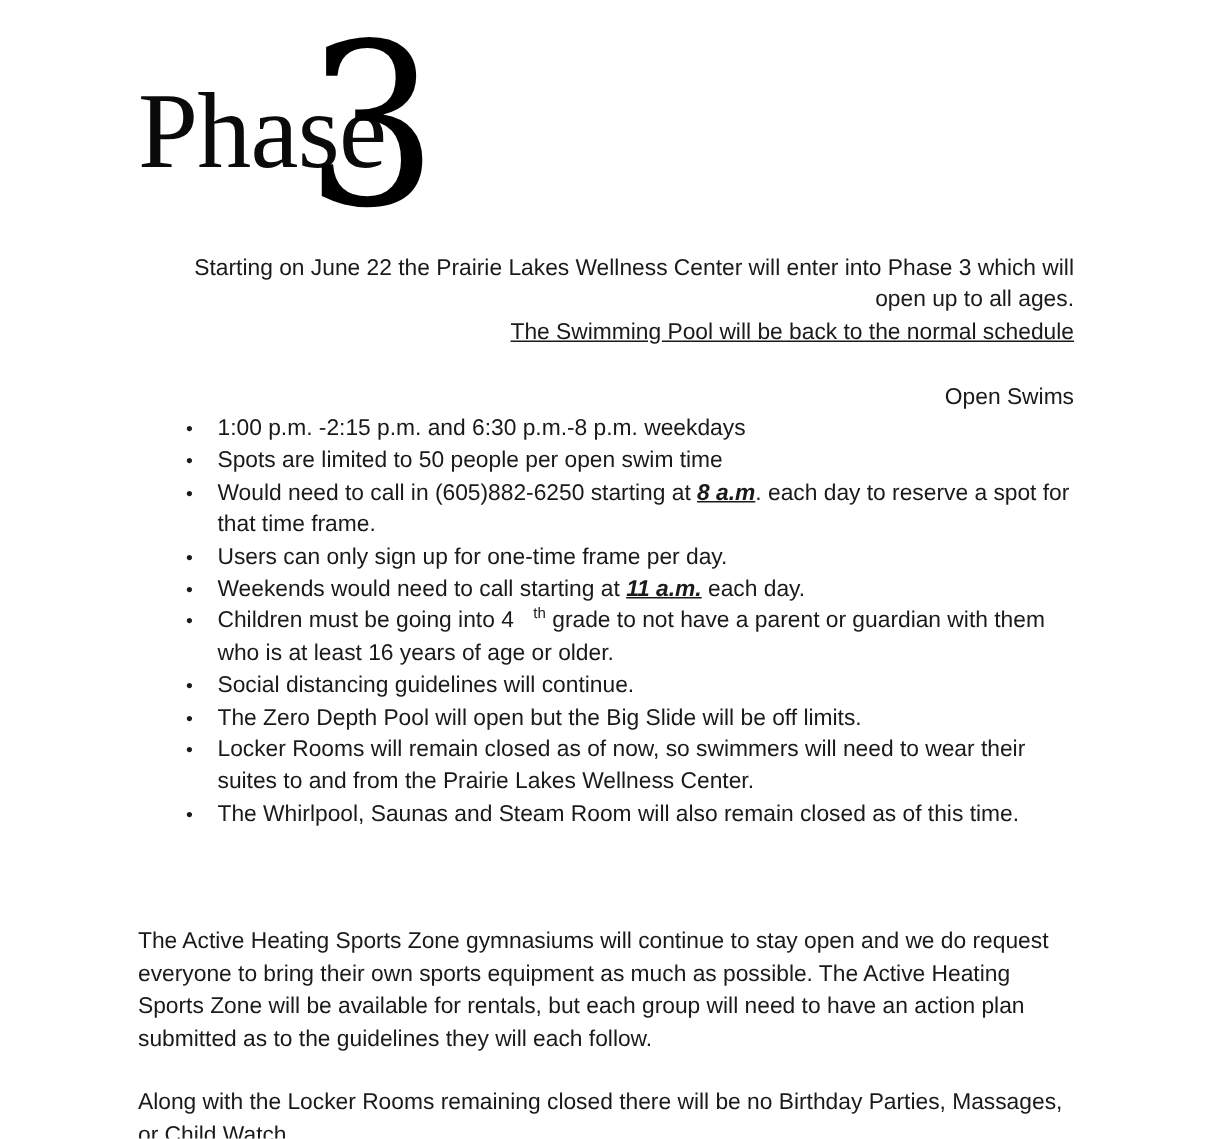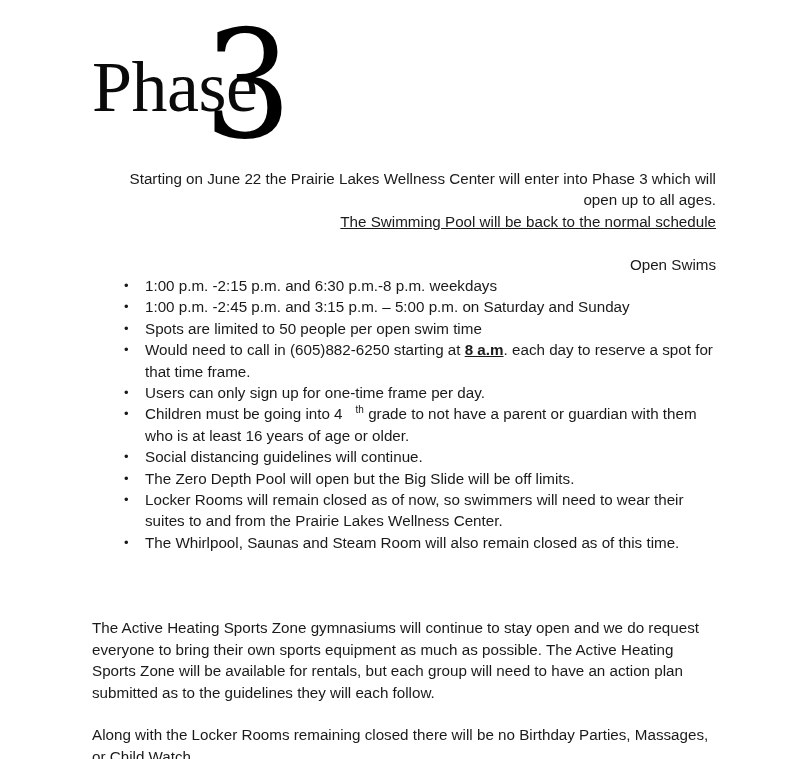--- a/index.html
+++ b/index.html
@@ -83,21 +83,21 @@
   ul.bullets > li::before {
     content: "\2022";
     position: absolute;
     left: 32px;
     top: 0;
     font-size: 13px;
     line-height: 21.4px;
     color: #1a1a1a;
   }
 
-  .bu { font-weight: bold; text-decoration: underline; }
+  .bu { font-weight: bold; text-decoration: underline; font-style: italic; }
   sup { font-size: 0.66em; vertical-align: super; line-height: 0; margin-left: 13px; }
 
   .tail-para { margin: 0; }
 </style>
 </head>
 <body>
 
 <div class="page">
 
   <div class="logo">
@@ -111,28 +111,28 @@
     <p class="para">The Swimming Pool will be back to the normal schedule</p>
 
     <div class="spacer-line"></div>
 
     <p class="para">Open Swims</p>
 
     <ul class="bullets">
 
       <li>1:00 p.m. -2:15 p.m. and 6:30 p.m.-8 p.m. weekdays</li>
 
-      <li>1:00 p.m. -2:45 p.m.  and 3:15 p.m. – 5:00 p.m.  on Saturday and Sunday</li>
 
       <li>Spots are limited to 50 people per open swim time</li>
 
       <li><span>Would need to call in (605)882-6250 starting at </span><span class="bu">8 a.m</span><span>. each day to reserve a spot for that time frame.</span></li>
 
       <li>Users can only sign up for one-time frame per day.</li>
 
+      <li><span>Weekends would need to call starting at </span><span class="bu">11 a.m.</span><span> each day.</span></li>
 
       <li><span>Children must be going into 4</span><sup>th</sup><span> grade to not have a parent or guardian with them who is at least 16 years of age or older.</span></li>
 
       <li>Social distancing guidelines will continue.</li>
 
       <li>The Zero Depth Pool will open but the Big Slide will be off limits.</li>
 
       <li>Locker Rooms will remain closed as of now, so swimmers will need to wear their suites to and from the Prairie Lakes Wellness Center.</li>
 
       <li>The Whirlpool, Saunas and Steam Room will also remain closed as of this time.</li>

